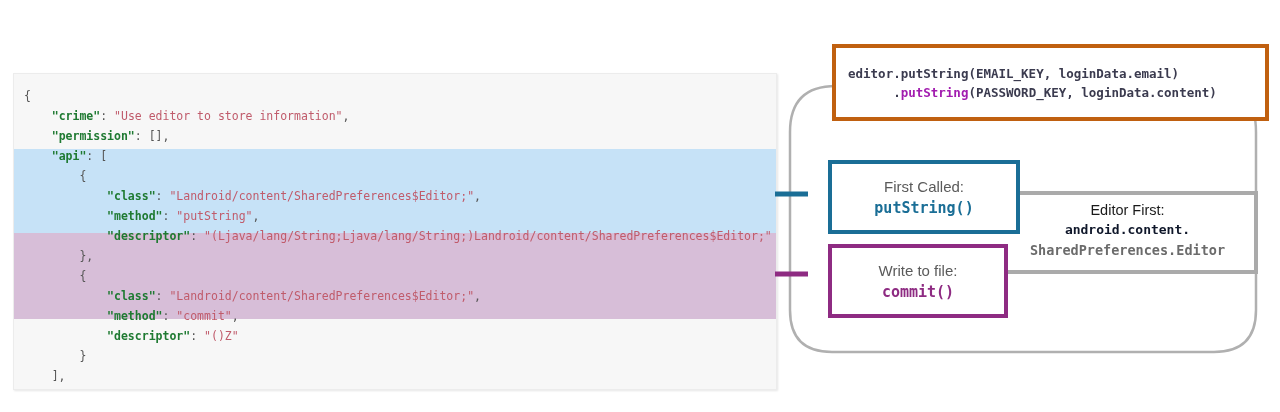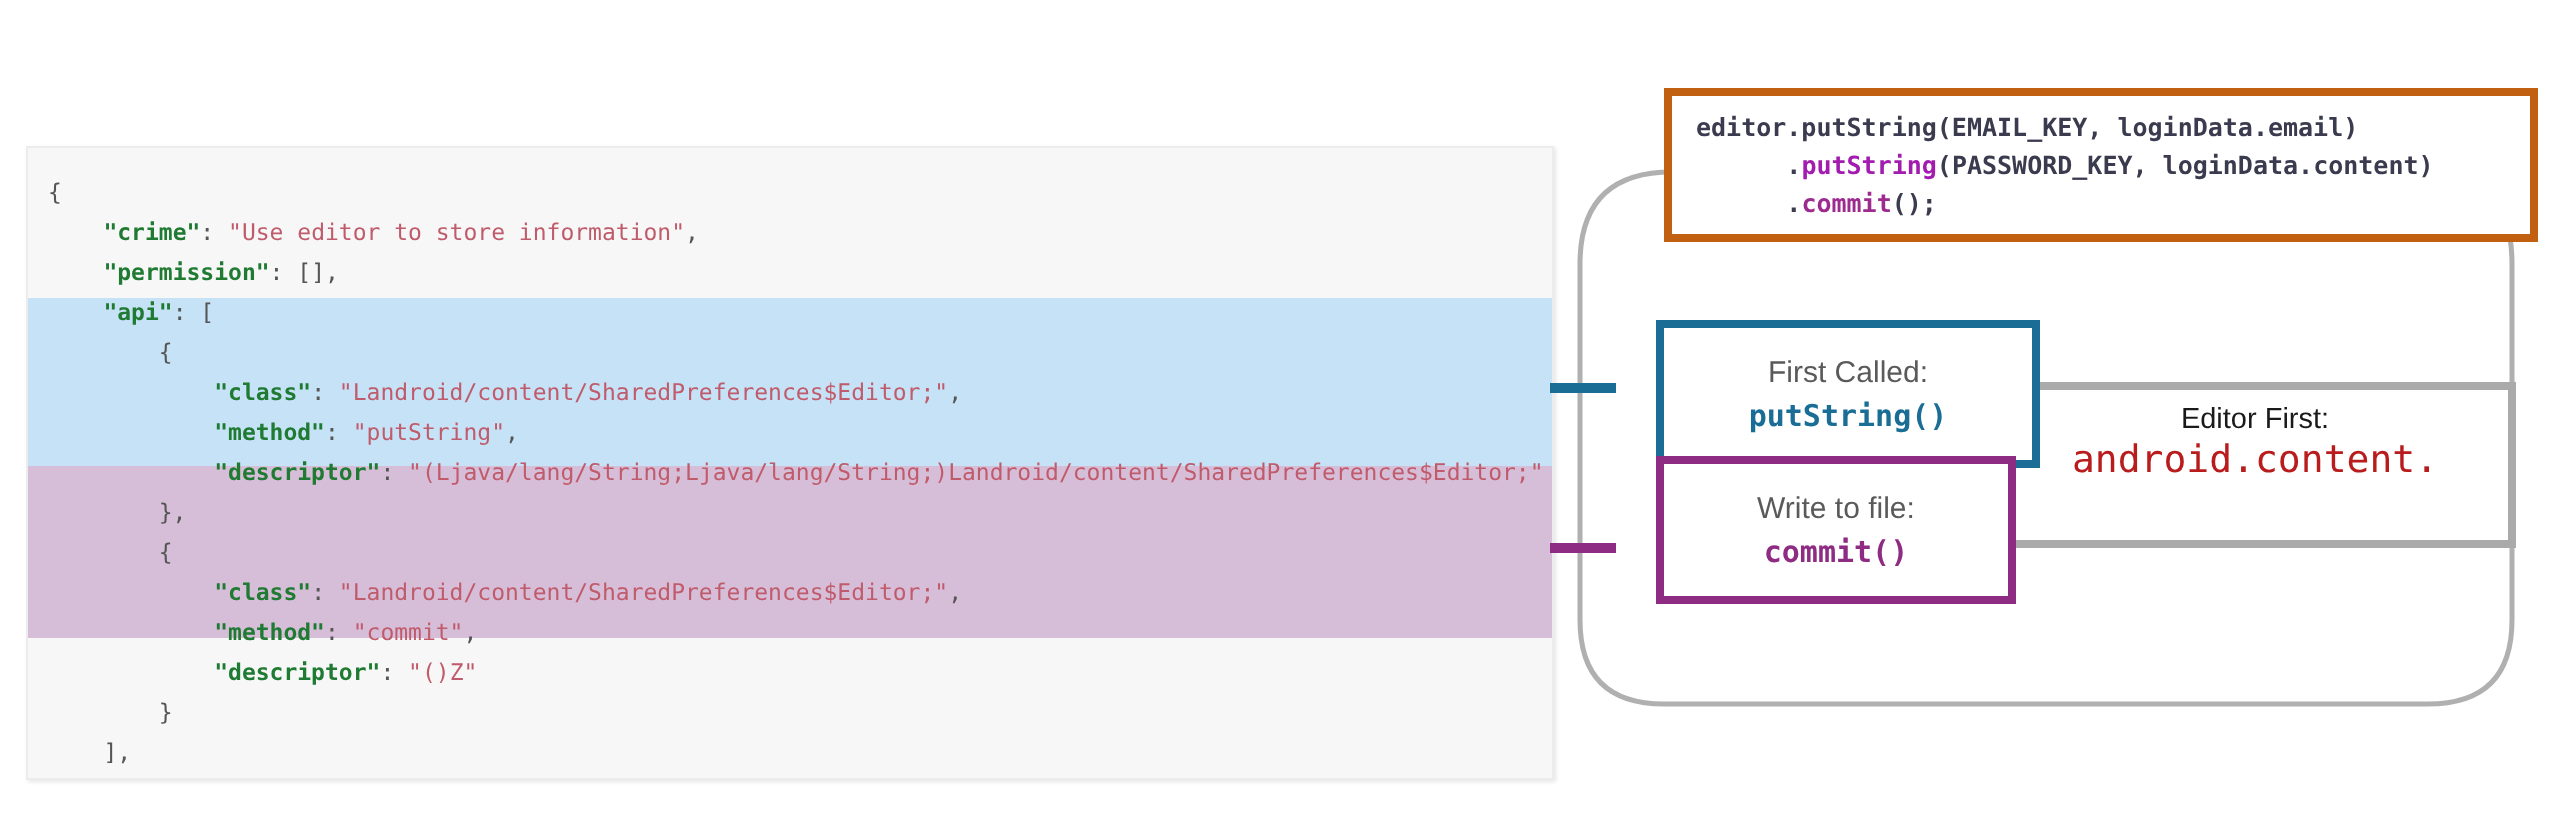--- a/index.html
+++ b/index.html
@@ -45,36 +45,36 @@
     font-weight:bold;text-align:left;
   }
   .m-blue{color:#a21caf;}
   .m-purp{color:#9c2a8f;}
 
   #blue-box{
     left:808px;top:160px;width:192px;height:74px;
     border:4px solid #1a6e96;
   }
   #purple-box{
-    left:808px;top:228px;width:180px;height:74px;
+    left:808px;top:244px;width:180px;height:74px;
     border:4px solid #8e2b82;
   }
   .box-title{font-size:15px;color:#5a5a5a;line-height:21px;}
   .box-code{font-family:"DejaVu Sans Mono","Liberation Mono",monospace;
             font-size:15px;font-weight:bold;line-height:22px;}
   #blue-code{color:#1a6e96;}
   #purple-code{color:#8e2b82;}
 
   #editor-object{
     position:absolute;left:1005px;top:200px;width:245px;height:62px;
     text-align:center;
   }
   #eo-title{font-size:14.5px;color:#1a1a1a;line-height:20px;}
   #eo-class{font-family:"DejaVu Sans Mono","Liberation Mono",monospace;
-            font-size:19px;font-weight:normal;color:#b91c1c;
+            font-size:13px;font-weight:bold;color:#0f172a;
             line-height:20px;}
 
   svg#wires{position:absolute;left:0;top:0;width:1280px;height:412px;
             pointer-events:none;}
 </style>
 </head>
 <body>
 
 <div id="code-panel">
   <div class="band" id="band-blue"></div>
@@ -90,31 +90,33 @@
 
     <path d="M 775 194 L 808 194" fill="none" stroke="#1a6e96" stroke-width="5"></path>
 
     <path d="M 775 274 L 808 274" fill="none" stroke="#8e2b82" stroke-width="5"></path>
 
     <path d="M 990 193 L 1256 193 L 1256 272 L 1000 272" fill="none" stroke="#aaaaaa" stroke-width="4"></path>
     <polygon points="1000,262 1000,282 978,272" fill="#aaaaaa"></polygon>
   </svg>
 
   <div class="box" id="orange-box">
-    <div id="orange-code"><div><span>editor.putString(EMAIL_KEY, loginData.email)</span></div><div><span>      .</span><span class="m-blue">putString</span><span>(PASSWORD_KEY, loginData.content)</span></div><div><span>      .</span><span class="m-purp">commit</span><span>();</span></div></div>
+    <div id="orange-code"><div><span>editor.putString(EMAIL_KEY, loginData.email)</span></div><div><span>      .</span><span class="m-blue">putString</span><span>(PASSWORD_KEY, loginData.content)</span></div></div>
   </div>
 
   <div class="box" id="blue-box">
     <div class="box-title">First Called:</div>
     <div class="box-code" id="blue-code">putString()</div>
   </div>
 
   <div class="box" id="purple-box">
     <div class="box-title">Write to file:</div>
     <div class="box-code" id="purple-code">commit()</div>
   </div>
 
   <div id="editor-object">
     <div id="eo-title">Editor First:</div>
     <div class="eo-c" id="eo-class">android.content.</div>
+    <div class="eo-c" id="eo-class2" style="font-family:'DejaVu Sans Mono','Liberation Mono',monospace;
+                font-size:13.5px;font-weight:bold;color:#6b6b6b;line-height:20px;">SharedPreferences.Editor</div>
   </div>
 
 </div>
 
 </body></html>

